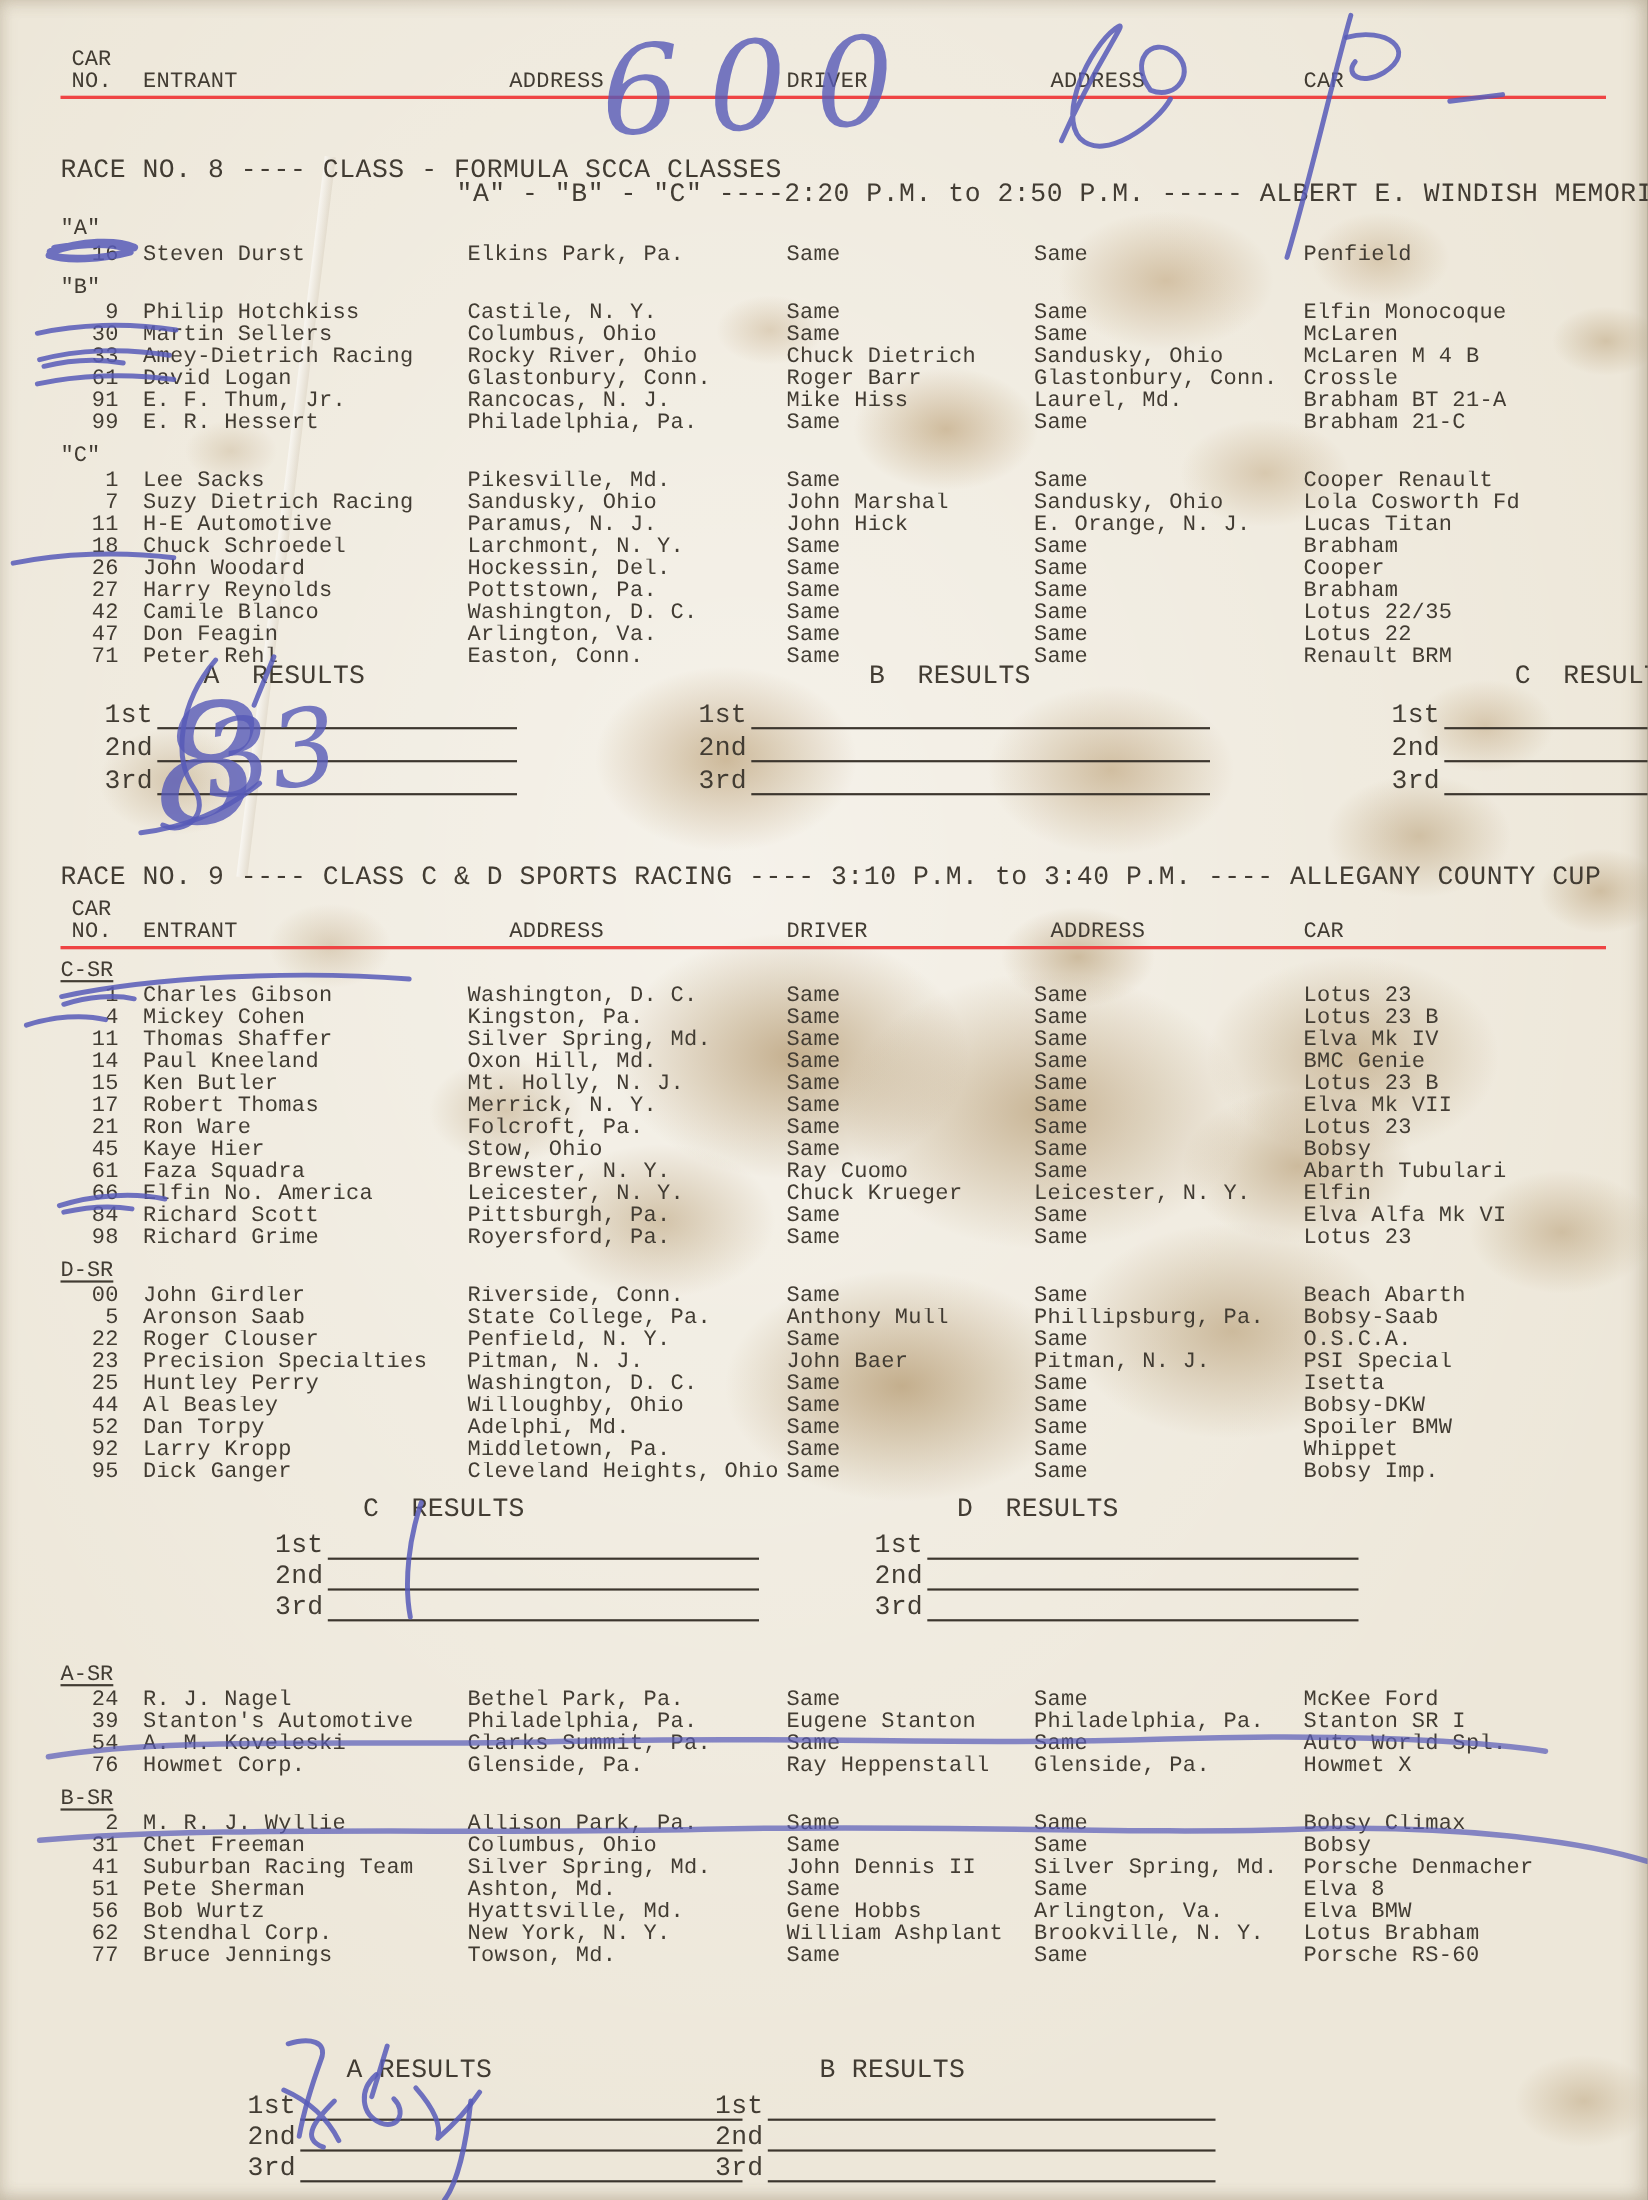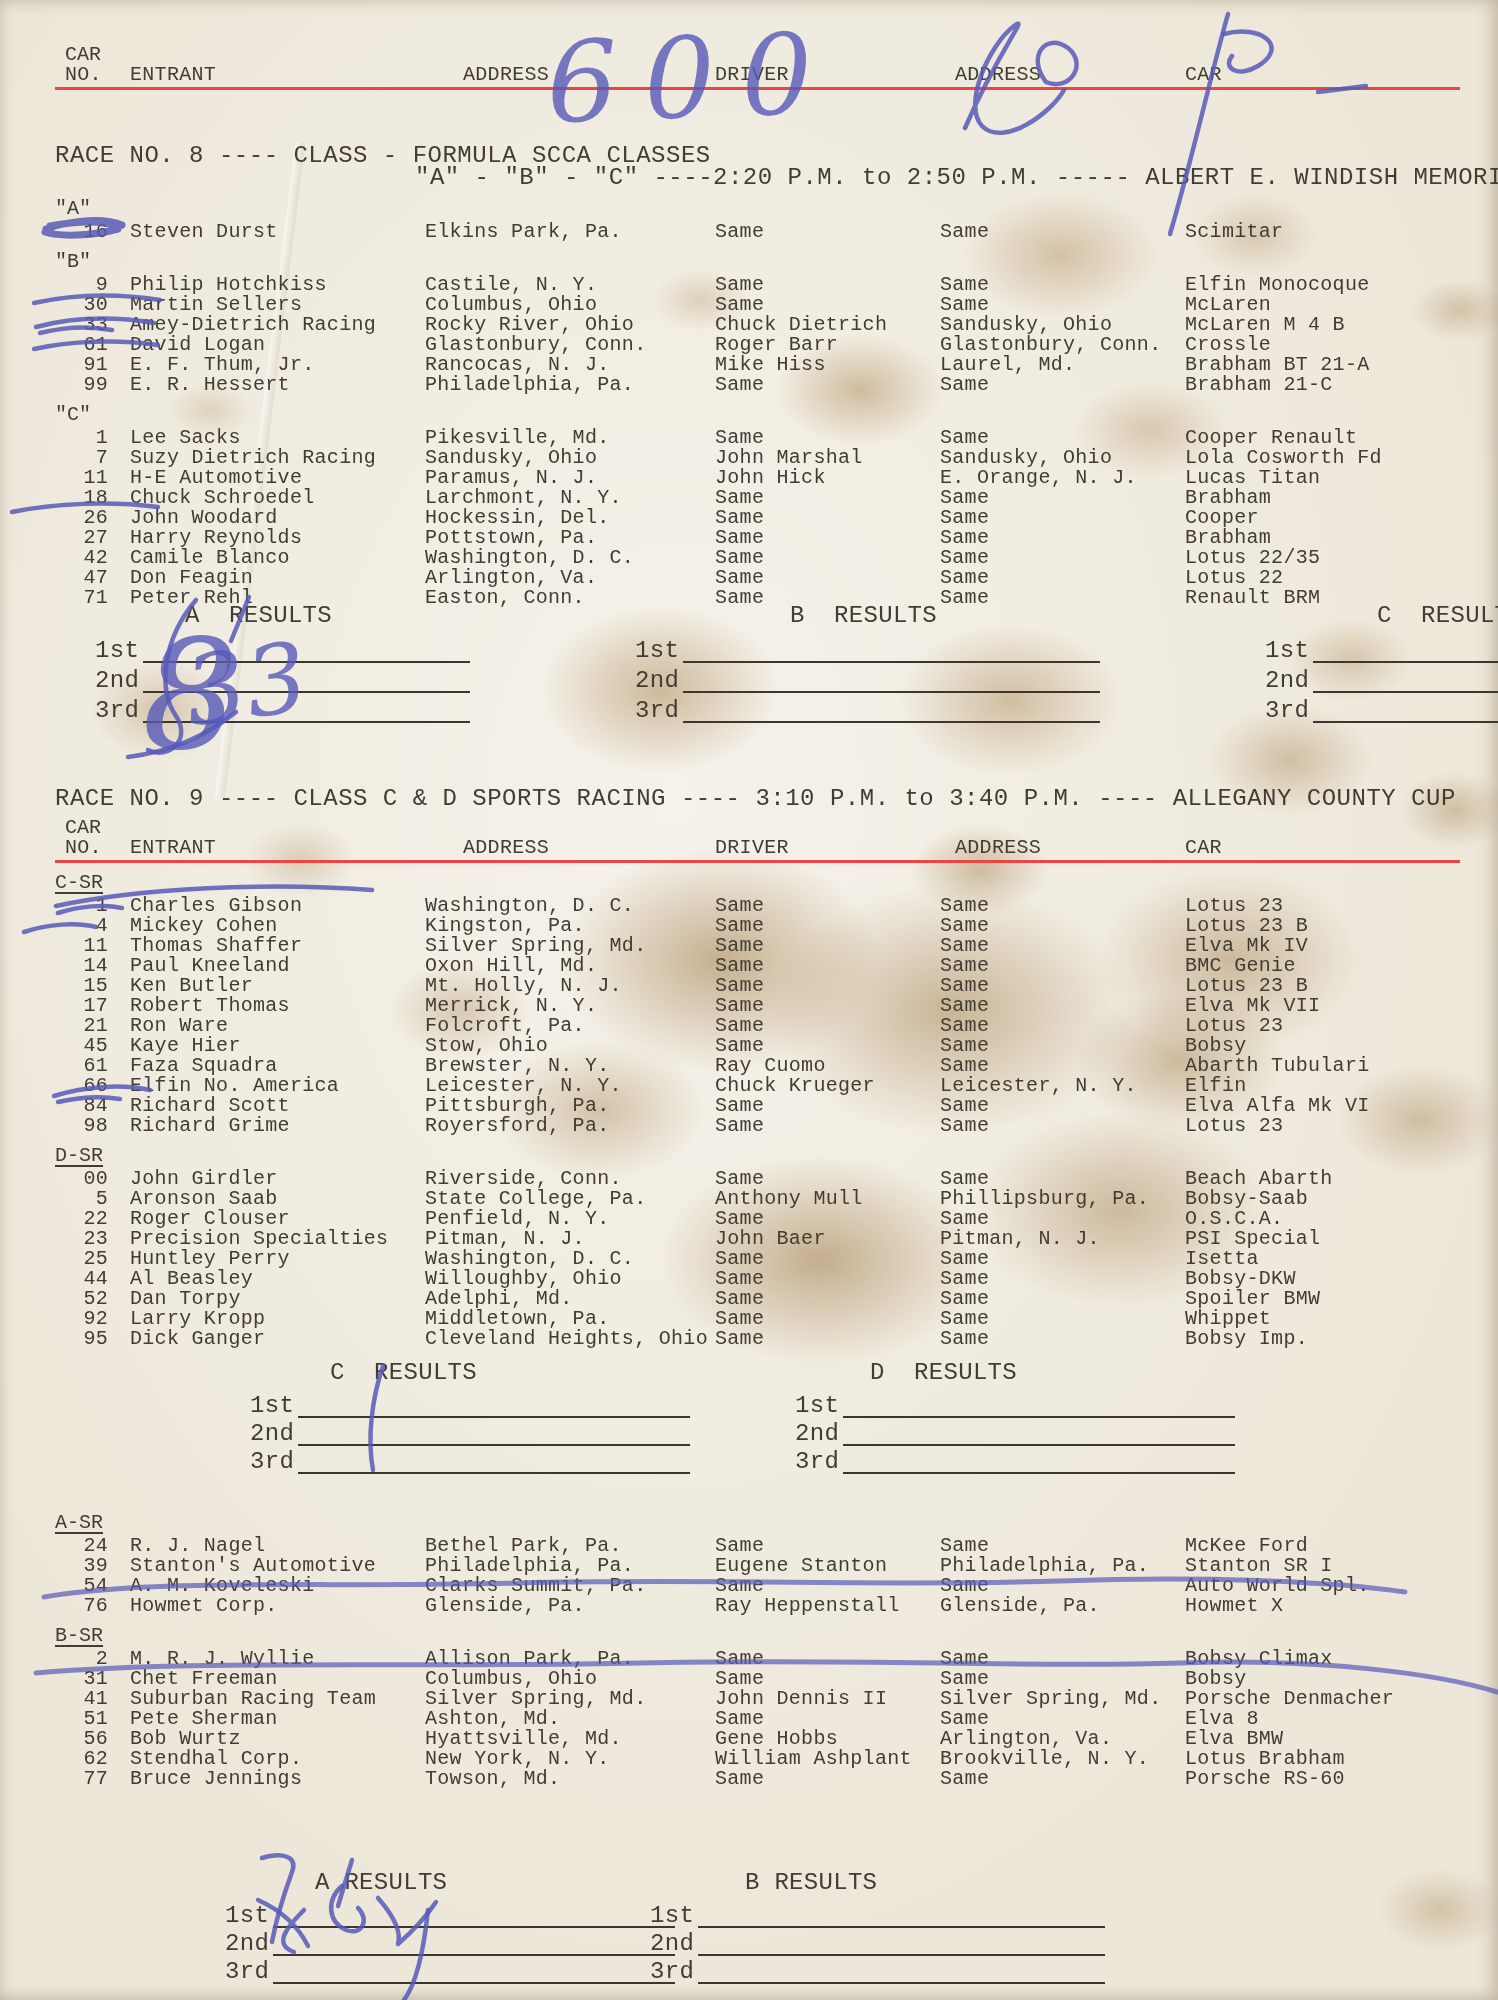--- a/index.html
+++ b/index.html
@@ -93,21 +93,21 @@
     <div class="tl">RACE NO. 8 ---- CLASS - FORMULA SCCA CLASSES</div>
     <div class="tl sub">"A" - "B" - "C" ----2:20 P.M. to 2:50 P.M. ----- ALBERT E. WINDISH MEMORIAL TROPHY</div>
     <div>
         <div class="group-label">"A"</div>
         <div class="grid row">
     <span class="cell no">16</span>
     <span class="cell">Steven Durst</span>
     <span class="cell">Elkins Park, Pa.</span>
     <span class="cell">Same</span>
     <span class="cell">Same</span>
-    <span class="cell">Scimitar</span>
+    <span class="cell">Penfield</span>
   </div>
         <div class="group-label">"B"</div>
         <div class="grid row">
     <span class="cell no">9</span>
     <span class="cell">Philip Hotchkiss</span>
     <span class="cell">Castile, N. Y.</span>
     <span class="cell">Same</span>
     <span class="cell">Same</span>
     <span class="cell">Elfin Monocoque</span>
   </div>

